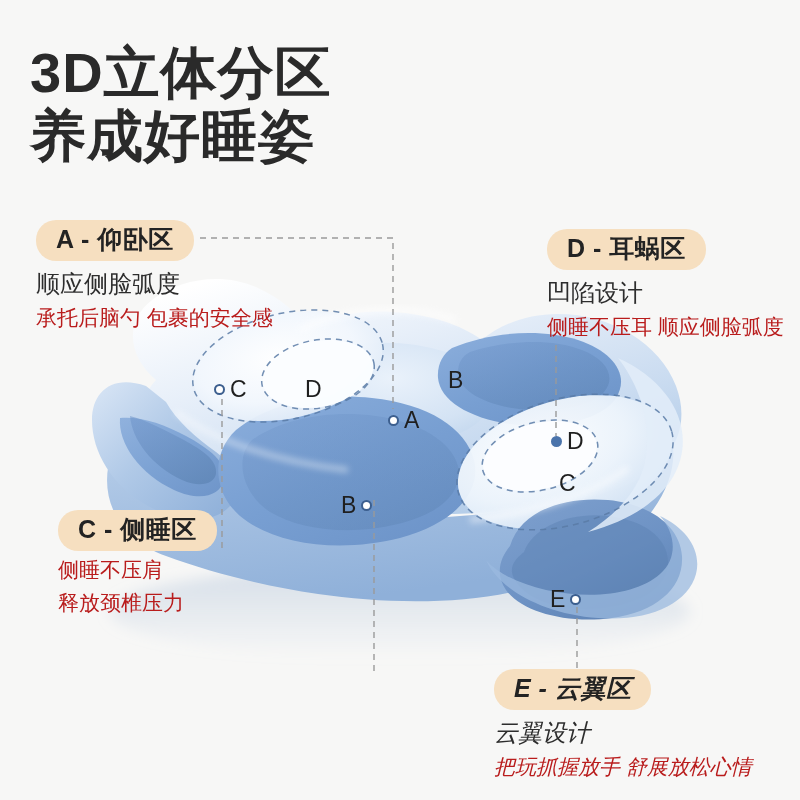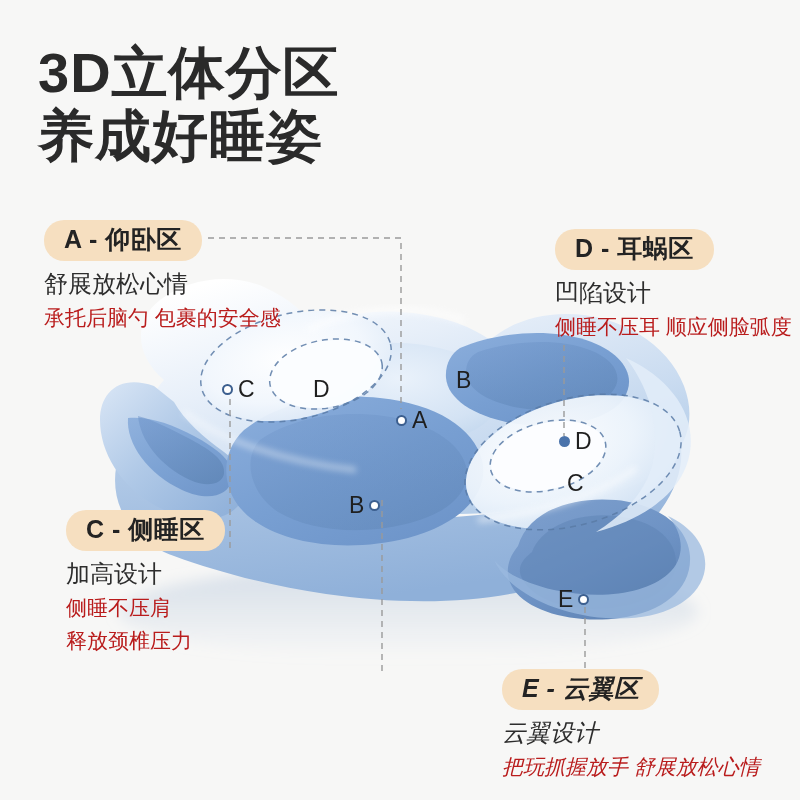--- a/index.html
+++ b/index.html
@@ -13,21 +13,20 @@
     font-family: "Liberation Sans", "DejaVu Sans", sans-serif;
     overflow: hidden;
     position: relative;
     color: #2b2b2b;
   }
   #stage {
     position: absolute;
     inset: 0;
     width: 644px;
     height: 800px;
-    margin-left: 8px;
   }
 
   
   .title-block {
     position: absolute;
     left: 30px;
     top: 42px;
     width: 420px;
   }
   .title-line {
@@ -361,33 +360,32 @@
     <span>C</span>
   </div>
 
   <div class="marker mk-e">
     <span>E</span>
     <span class="dot-hollow"></span>
   </div>
 
   <div class="callout c-a">
     <div class="badge">A - 仰卧区</div>
-    <div class="headline">舒展放松心情</div>
+    <div class="headline">顺应侧脸弧度</div>
     <div class="subline">承托后脑勺 包裹的安全感</div>
   </div>
 
   <div class="callout c-d">
     <div class="badge">D - 耳蜗区</div>
     <div class="headline">凹陷设计</div>
     <div class="subline">侧睡不压耳 顺应侧脸弧度</div>
   </div>
 
   <div class="callout c-c">
     <div class="badge">C - 侧睡区</div>
-    <div class="headline">加高设计</div>
     <div class="subline">侧睡不压肩</div>
     <div class="subline">释放颈椎压力</div>
   </div>
 
 
   <div class="callout c-e">
     <div class="badge">E - 云翼区</div>
     <div class="headline">云翼设计</div>
     <div class="subline">把玩抓握放手 舒展放松心情</div>
   </div>

